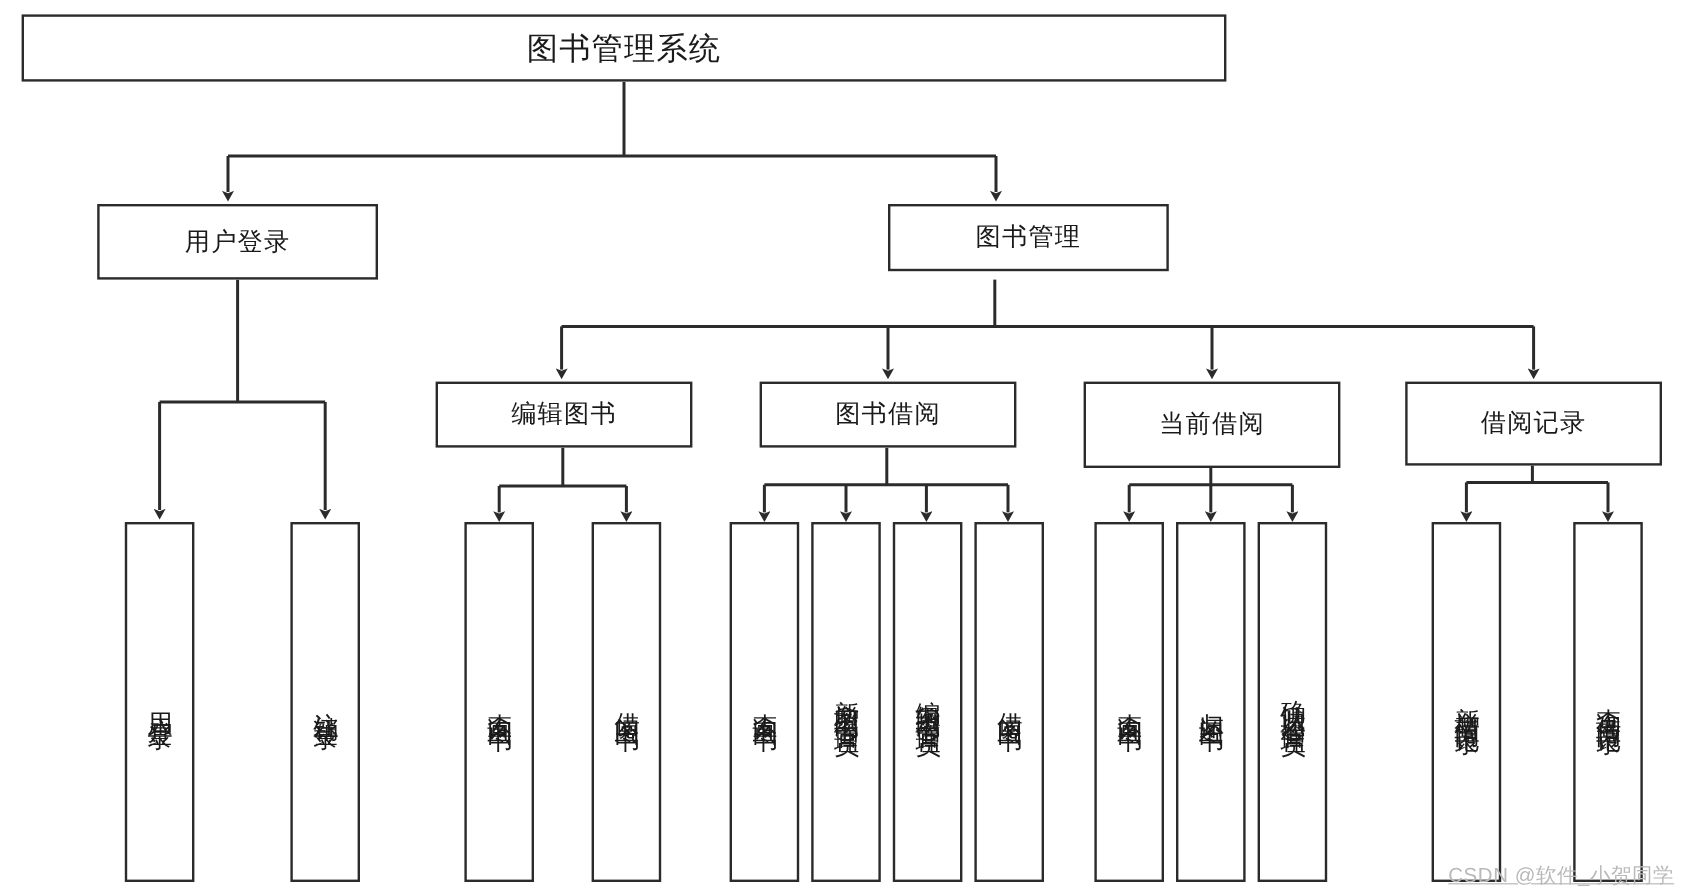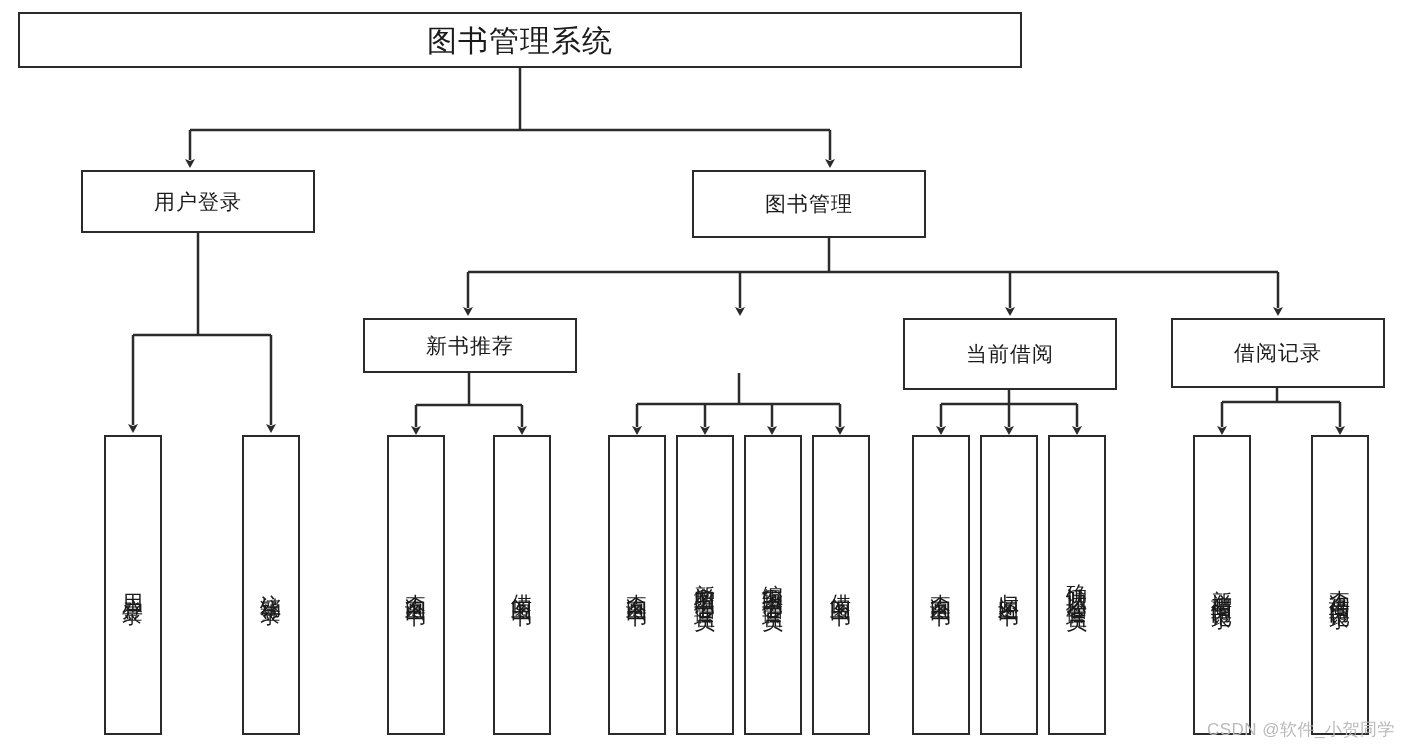--- a/index.html
+++ b/index.html
@@ -37,21 +37,21 @@
     justify-content: center;
   }
   .node-label-h {
     font-size: 21px;
     color: #1a1a1a;
     letter-spacing: 1px;
     white-space: nowrap;
     line-height: 1.1;
   }
   .node-box.root .node-label-h {
-    font-size: 30px;
+    font-size: 26px;
     text-align: right;
   }
   .leaf-box {
     position: absolute;
     box-sizing: border-box;
     background: #ffffff;
     border: 2px solid #2b2b2b;
     display: flex;
     align-items: center;
     justify-content: center;
@@ -69,20 +69,21 @@
   }
   .watermark {
     position: absolute;
     right: 10px;
     bottom: 6px;
     font-size: 17px;
     color: #b9b9b9;
     letter-spacing: 0.5px;
     white-space: nowrap;
     user-select: none;
+    text-decoration: underline;
   }
 </style>
 </head>
 <body>
 
 <div id="diagram-root">
 
   <svg id="tree-svg" viewBox="0 0 1405 747">
     <defs>
       <marker id="arrowhead" markerWidth="9" markerHeight="10" refX="1" refY="5" orient="auto" markerUnits="userSpaceOnUse">
@@ -134,28 +135,31 @@
   </svg>
 
   <div class="node-box root" style="left:18px; top:12px; width:1004px; height:56px;">
     <span class="node-label-h">图书管理系统</span>
   </div>
 
   <div class="node-box" style="left:81px; top:170px; width:234px; height:63px;">
     <span class="node-label-h">用户登录</span>
   </div>
 
-  <div class="node-box" style="left:692px; top:170px; width:234px; height:68px;">
+  <div class="node-box" style="left:740px; top:170px; width:234px; height:56px;">
     <span class="node-label-h">图书管理</span>
   </div>
 
   <div class="node-box" style="left:363px; top:318px; width:214px; height:55px;">
-    <span class="node-label-h">新书推荐</span>
-  </div>
-
+    <span class="node-label-h">编辑图书</span>
+  </div>
+
+  <div class="node-box" style="left:633px; top:318px; width:214px; height:55px;">
+    <span class="node-label-h">图书借阅</span>
+  </div>
 
   <div class="node-box" style="left:903px; top:318px; width:214px; height:72px;">
     <span class="node-label-h">当前借阅</span>
   </div>
 
   <div class="node-box" style="left:1171px; top:318px; width:214px; height:70px;">
     <span class="node-label-h">借阅记录</span>
   </div>
 
   <div class="leaf-box" style="left:104px; top:435px; width:58px; height:300px;">

